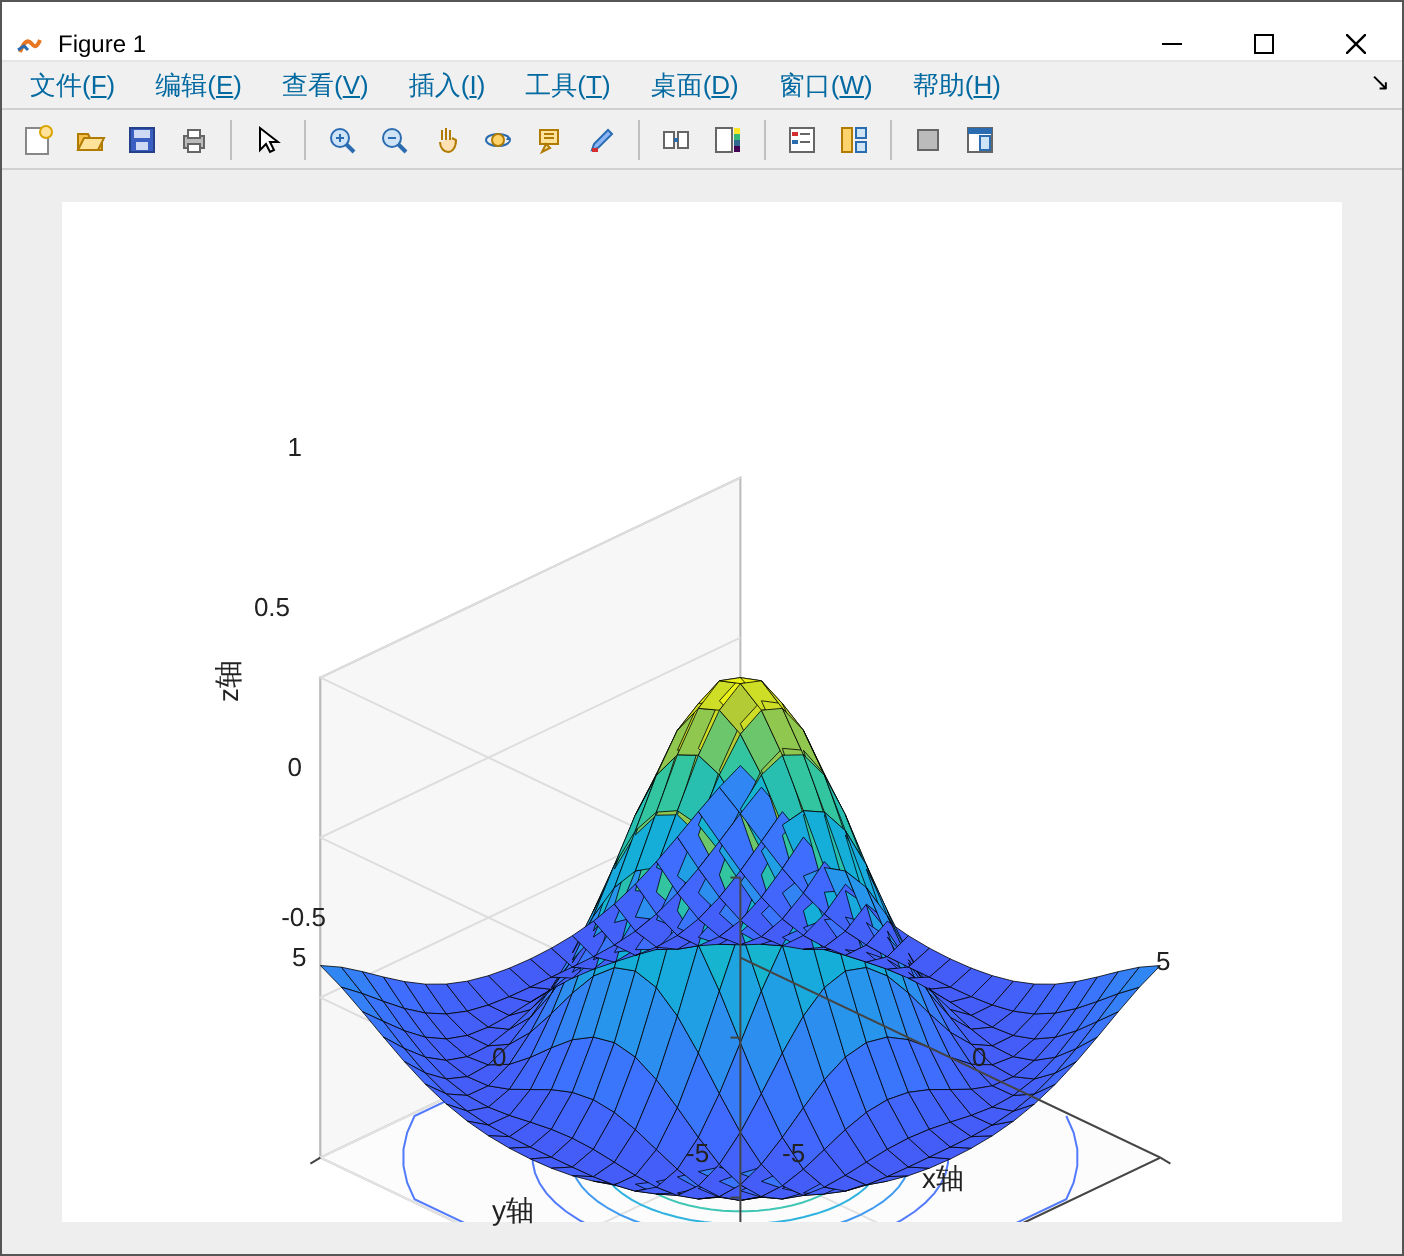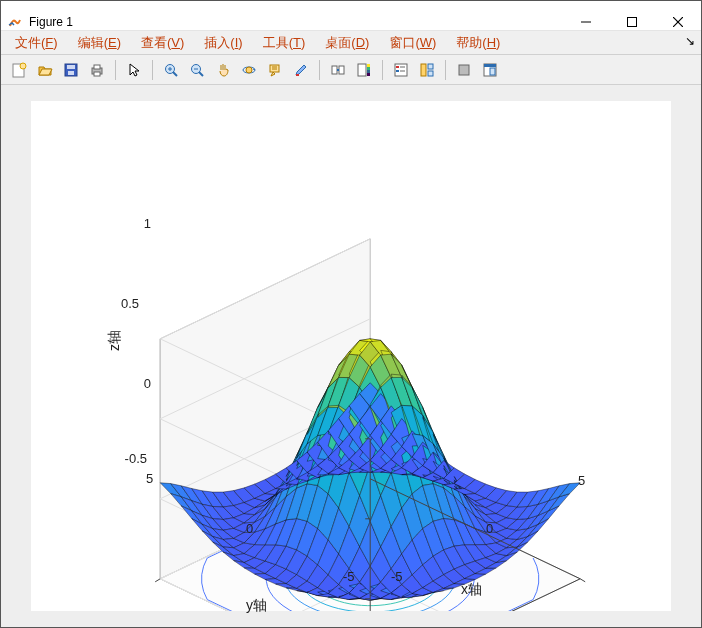--- a/index.html
+++ b/index.html
@@ -42,21 +42,21 @@
     align-items: center;
     padding: 0 8px;
     gap: 8px;
     background: #f0f0f0;
     border-bottom: 1px solid #d0d0d0;
     position: relative;
   }
   .menuitem {
     padding: 2px 6px;
     font-size: 13px;
-    color: #c2410c;
+    color: #0369a1;
   }
   .menuitem .mn-pre { text-decoration: none; }
   .menuitem .mn-key { text-decoration: underline; }
   .menubar .more {
     position: absolute; right: 6px; top: 3px;
     font-size: 12px; color: #000;
   }
   
   .toolbar {
     height: 30px;
@@ -704,23 +704,23 @@
         <line x1="339.20000000000005" y1="337.8" x2="334.20000000000005" y2="337.8" stroke="#444"></line>
         <line x1="339.20000000000005" y1="577.8" x2="334.20000000000005" y2="580.8" stroke="#444"></line>
         <line x1="234.20000000000005" y1="527.8" x2="229.20000000000005" y2="530.8" stroke="#444"></line>
         <line x1="129.20000000000005" y1="477.8" x2="124.20000000000005" y2="480.8" stroke="#444"></line>
         <line x1="339.20000000000005" y1="577.8" x2="344.20000000000005" y2="580.8" stroke="#444"></line>
         <line x1="444.20000000000005" y1="527.8" x2="449.20000000000005" y2="530.8" stroke="#444"></line>
         <line x1="549.2" y1="477.8" x2="554.2" y2="480.8" stroke="#444"></line>
       </svg>
 
     
-    <div class="tick-label" style="left:86px; top:350px; text-align:right; width:30px;">-0.5</div>
+    <div class="tick-label" style="left:102px; top:350px; text-align:right; width:30px;">-0.5</div>
     <div class="tick-label" style="left:90px; top:275px; text-align:right; width:30px;">0</div>
-    <div class="tick-label" style="left:90px; top:195px; text-align:left; width:30px;">0.5</div>
+    <div class="tick-label" style="left:90px; top:195px; text-align:center; width:30px;">0.5</div>
     <div class="tick-label" style="left:90px; top:115px; text-align:right; width:30px;">1</div>
     
     <div class="tick-label" style="left:115px; top:370px;">5</div>
     <div class="tick-label" style="left:215px; top:420px;">0</div>
     <div class="tick-label" style="left:312px; top:468px;">-5</div>
     
     <div class="tick-label" style="left:360px; top:468px;">-5</div>
     <div class="tick-label" style="left:455px; top:420px;">0</div>
     <div class="tick-label" style="left:547px; top:372px;">5</div>
     

